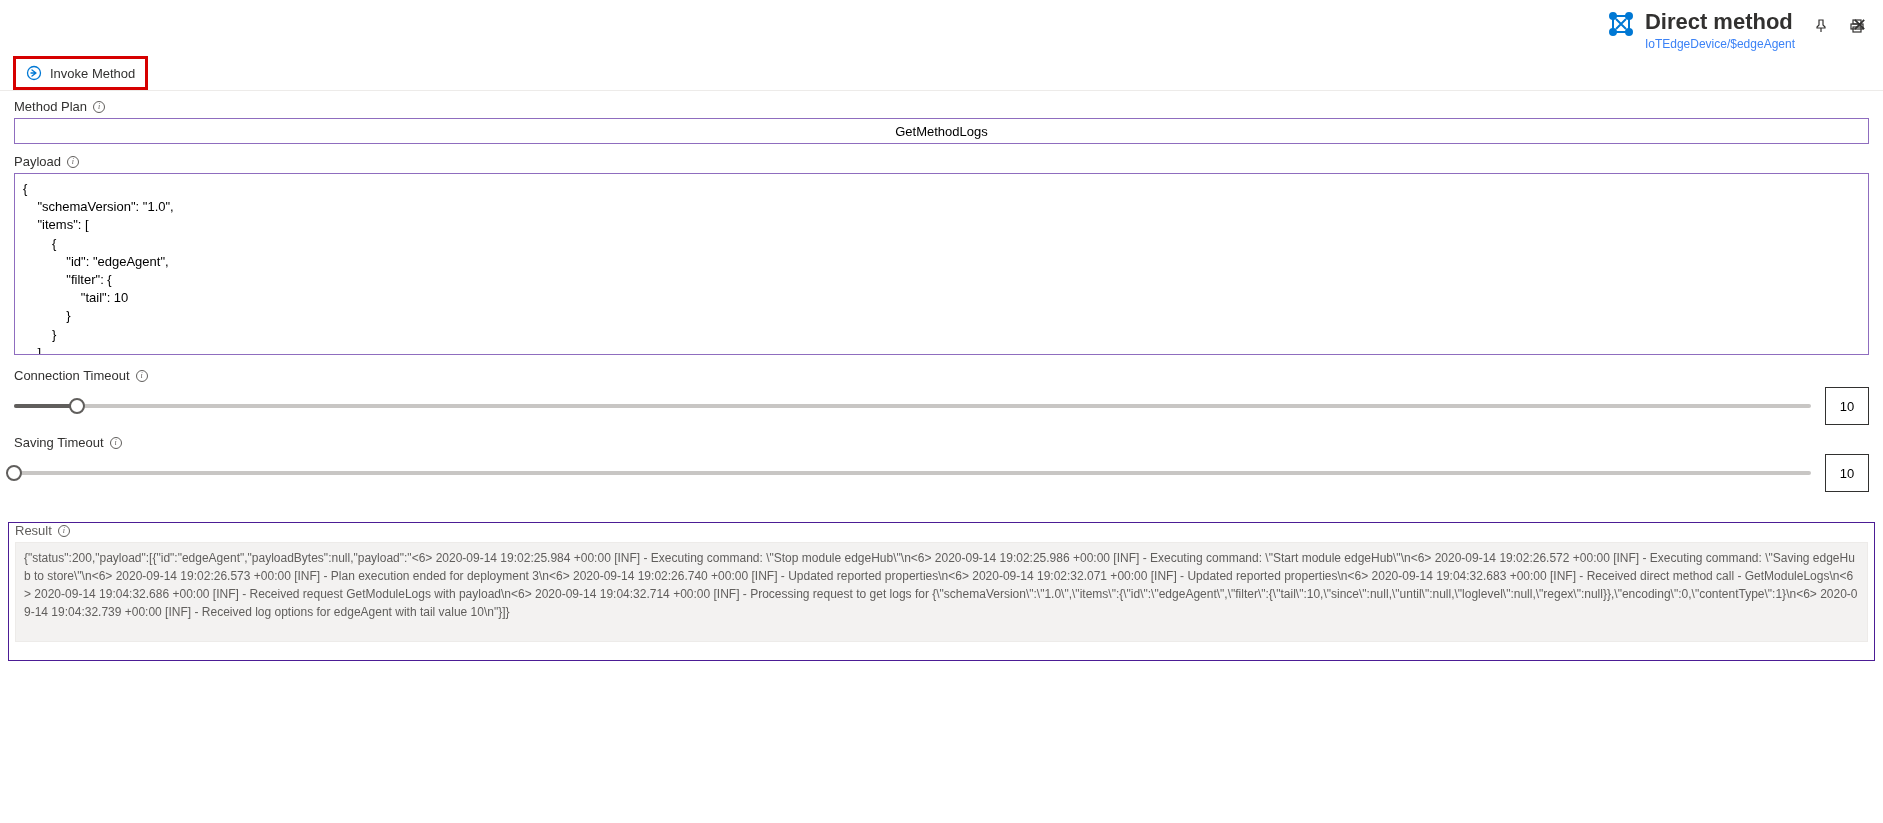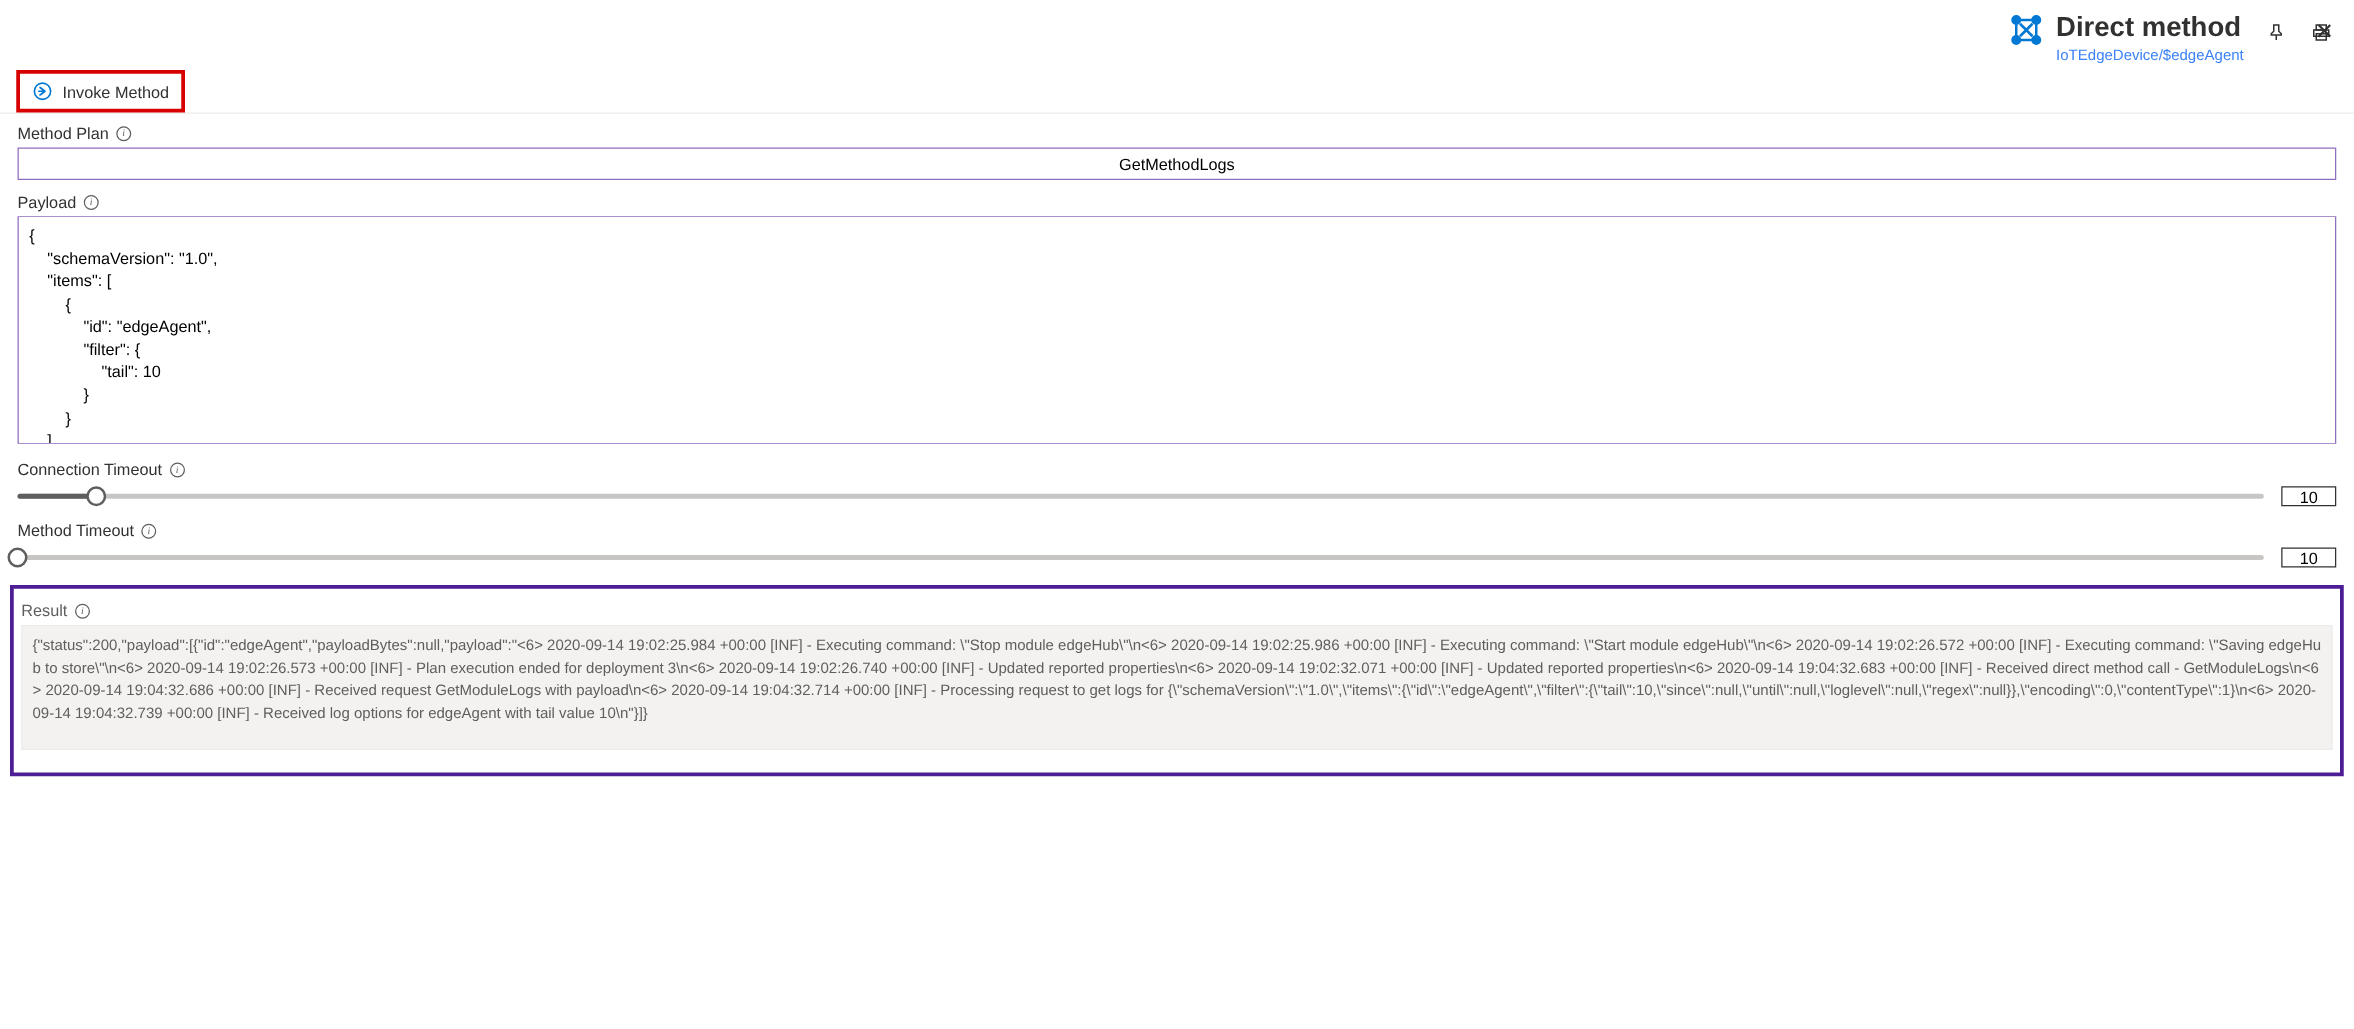--- a/index.html
+++ b/index.html
@@ -182,32 +182,32 @@
     width: 16px;
     height: 16px;
     border-radius: 50%;
     background: #ffffff;
     border: 2px solid #605e5c;
     transform: translateX(-50%);
     cursor: grab;
   }
   .slider-value-box {
     width: 44px;
-    height: 16px;
+    height: 38px;
     border: 1px solid #323130;
     text-align: center;
     font-size: 13px;
     padding: 2px;
   }
 
   
   .result-wrap {
-    margin: 10px 8px 0 8px;
-    border: 3px solid #4c1d95;
-    padding: 10px 6px 18px 6px;
+    margin: 28px 8px 0 8px;
+    border: 1px solid #4c1d95;
+    padding: 0 6px 18px 6px;
   }
   .result-label {
     display: flex;
     align-items: center;
     gap: 6px;
     font-size: 13px;
     color: #605e5c;
     margin-bottom: 4px;
   }
   .result-content {
@@ -311,21 +311,21 @@
       <div class="slider-line"></div>
       <div class="slider-fill" id="conn-fill" style="width: 3.5%;"></div>
       <div class="slider-thumb" id="conn-thumb" style="left: 3.5%;"></div>
     </div>
     <input type="text" class="slider-value-box" value="10" style="">
   </div>
 </div>
 
 <div class="section">
   <div class="field-label">
-    <span>Method Timeout</span>
+    <span>Saving Timeout</span>
     <span class="info-icon">i</span>
   </div>
   <div class="slider-row">
     <div class="slider-track">
       <div class="slider-line"></div>
       <div class="slider-fill" id="mt-fill" style="width: 0%;"></div>
       <div class="slider-thumb" id="mt-thumb" style="left: 0%;"></div>
     </div>
     <input type="text" class="slider-value-box" value="10" style="">
   </div>

